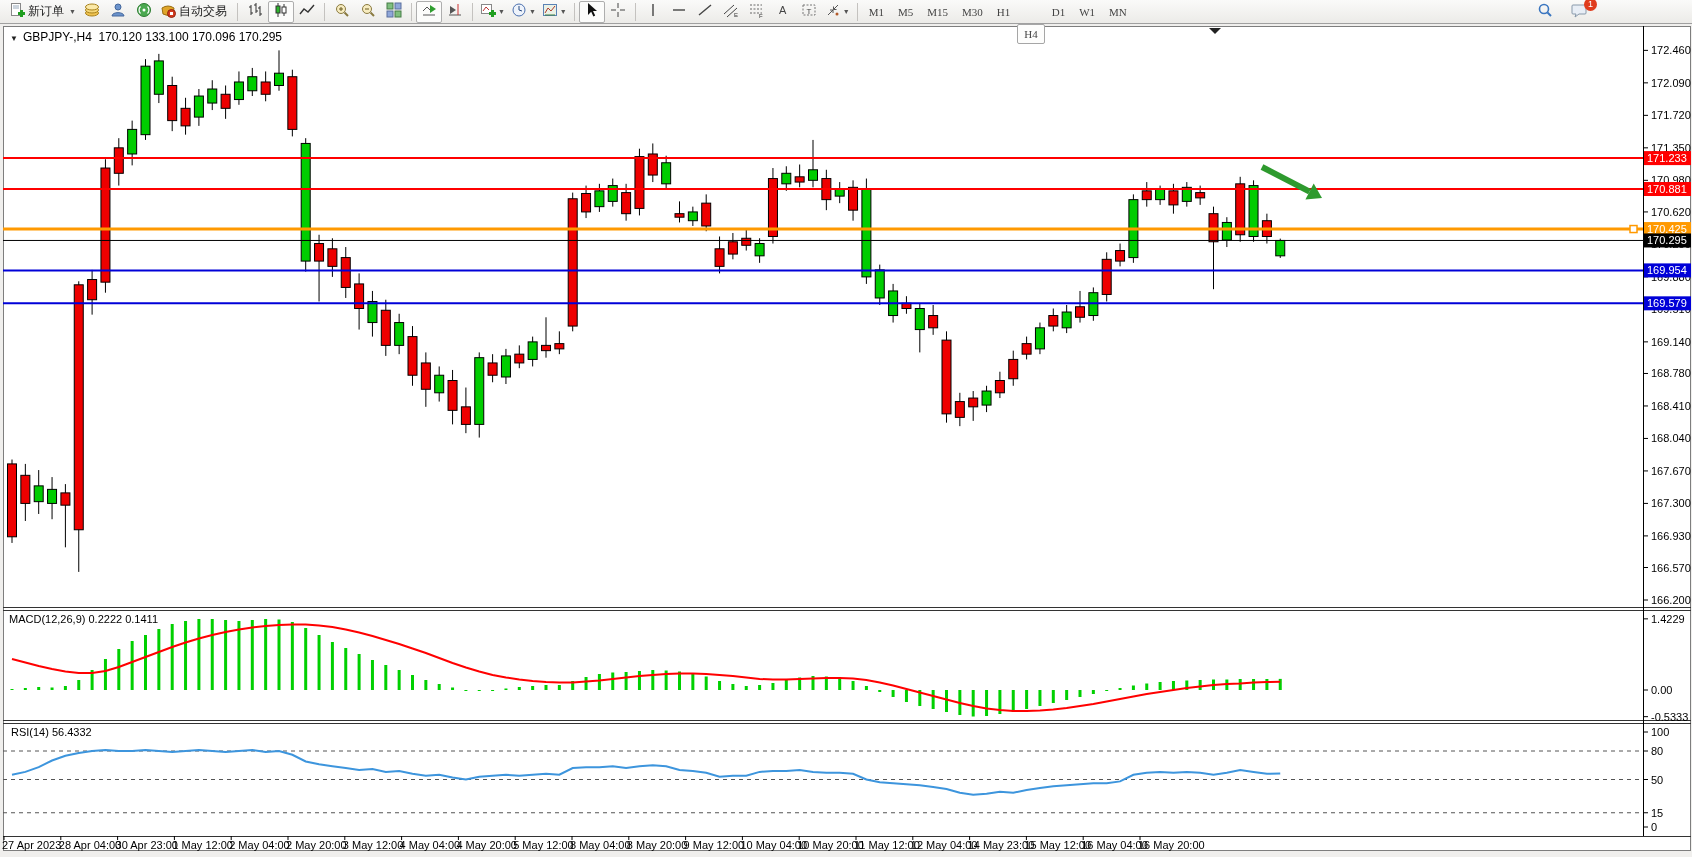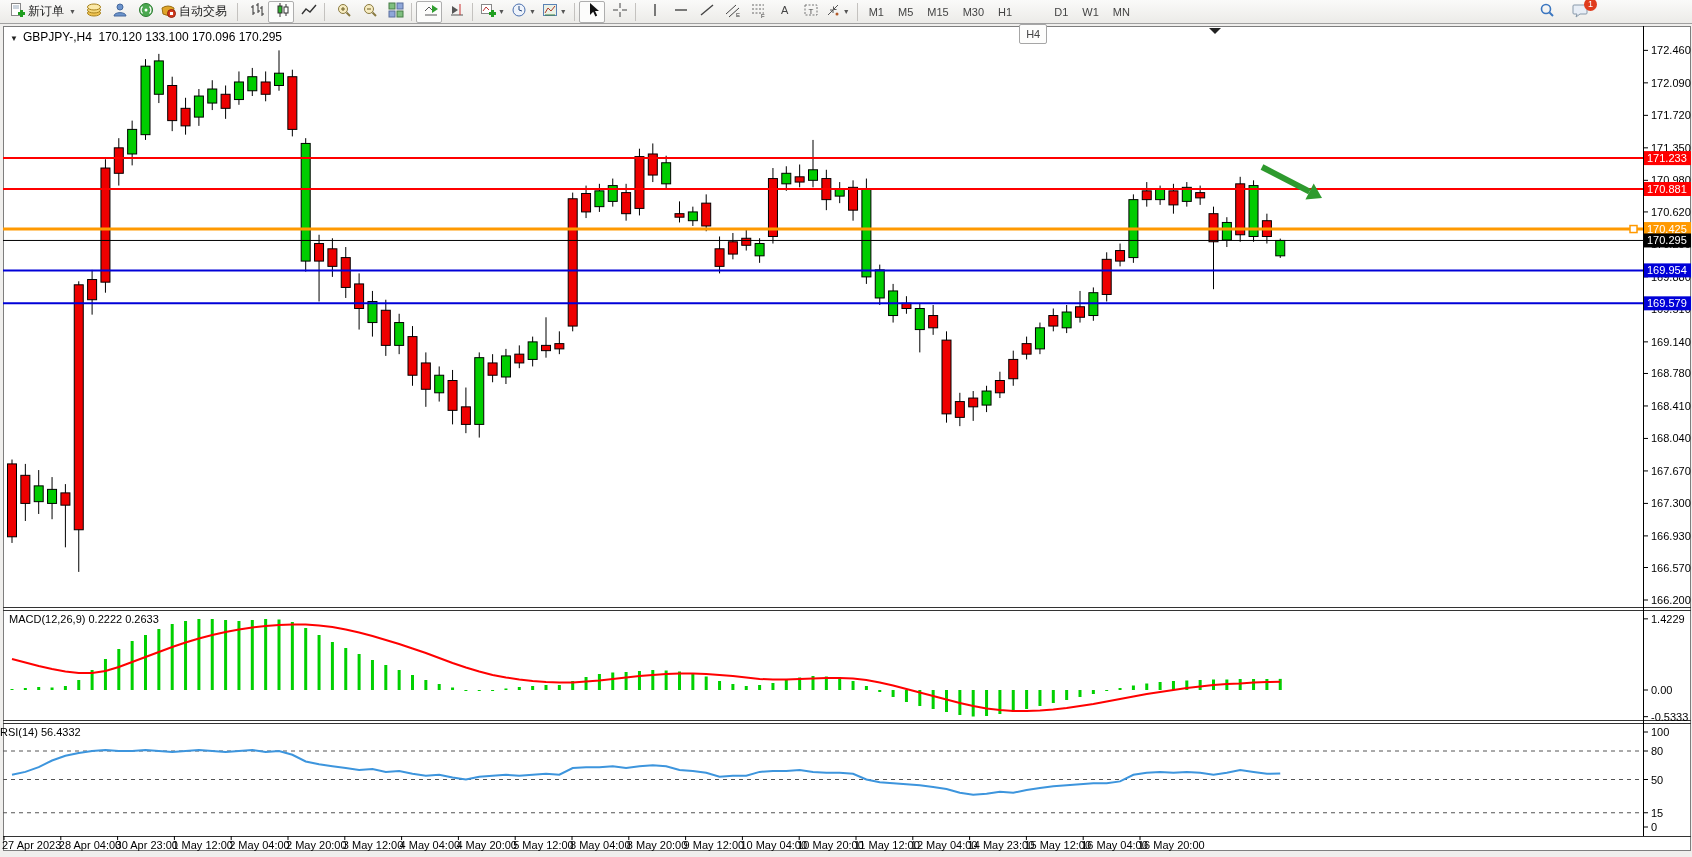--- a/index.html
+++ b/index.html
@@ -2,40 +2,40 @@
 <html><head>
 <meta charset="utf-8">
 <style>
   html,body{margin:0;padding:0;}
   body{width:1692px;height:857px;position:relative;overflow:hidden;background:#f0efed;
        font-family:"Liberation Sans",sans-serif;-webkit-font-smoothing:none;}
   
   .toolbar{position:absolute;left:0;top:0;width:1692px;height:24px;z-index:5;
            display:flex;align-items:center;padding-left:6px;box-sizing:border-box;
            background:linear-gradient(#fafaf9,#ecebe8);border-bottom:1px solid #a0a0a0;}
-  .tbtn{height:20px;min-width:20px;display:flex;align-items:center;justify-content:flex-end;
+  .tbtn{height:20px;min-width:20px;display:flex;align-items:center;justify-content:center;
         padding:0 2px;border:1px solid transparent;border-radius:2px;color:#333;font-size:12px;}
   .tbtn.pressed{border-color:#aeaeae;background:#fcfcfb;}
   .tbtn .lbl{margin:0 3px;font-size:12px;color:#222;white-space:nowrap;}
   .caret{font-size:7px;color:#555;margin-left:2px;}
   .sep{width:1px;height:18px;background:#c4c2bf;margin:0 4px;}
   .tf{height:18px;display:flex;align-items:center;justify-content:center;padding:0 6px;
-      font-size:11px;color:#444;border:1px solid transparent;border-radius:2px;}
+      font-size:11px;color:#444;border:1px solid transparent;border-radius:2px;font-family:Liberation Serif, serif;}
   .tf.active{border-color:#a6a6a6;background:#fdfdfc;margin-top:44px;}
   .tb-right{margin-left:auto;margin-right:100px;display:flex;align-items:center;gap:8px;}
   .chatwrap{position:relative;}
   .badge{position:absolute;top:-4px;right:-6px;background:#e03c1d;color:#fff;border-radius:50%;
          width:13px;height:13px;font-size:9px;display:flex;align-items:center;justify-content:center;}
   
   #chart-svg{position:absolute;left:0;top:0;z-index:1;}
   .overlay{position:absolute;z-index:3;font-size:11px;color:#000;white-space:nowrap;}
   .chart-title{left:10px;top:30px;font-size:12px;}
   .chart-title .dd{font-size:8px;color:#222;margin-right:5px;}
   .macd-label{left:9px;top:613px;}
-  .rsi-label{left:0;top:726px;}
+  .rsi-label{left:11px;top:726px;}
 </style>
 </head>
 <body>
 
 <div class="toolbar">
   <div class="tbtn">
     <span>
       <svg width="16" height="16">
           <rect x="2.5" y="1.5" width="9" height="12" fill="#fff" stroke="#888"></rect>
           <line x1="4" y1="4" x2="10" y2="4" stroke="#9ab"></line>
@@ -752,14 +752,14 @@
       <line x1="1083.2" y1="836" x2="1083.2" y2="840" stroke="#000"></line>
       <text x="1081.2" y="849">16 May 04:00</text>
       <line x1="1140" y1="836" x2="1140" y2="840" stroke="#000"></line>
       <text x="1138" y="849">16 May 20:00</text>
     </g>
   </svg>
 
 <div class="overlay chart-title">
   <span class="dd">▼</span><span>GBPJPY-,H4</span>&nbsp;&nbsp;<span>170.120 133.100 170.096 170.295</span>
 </div>
-<div class="overlay macd-label">MACD(12,26,9) 0.2222 0.2633</div>
+<div class="overlay macd-label">MACD(12,26,9) 0.2222 0.1411</div>
 <div class="overlay rsi-label">RSI(14) 56.4332</div>
 
 </body></html>

